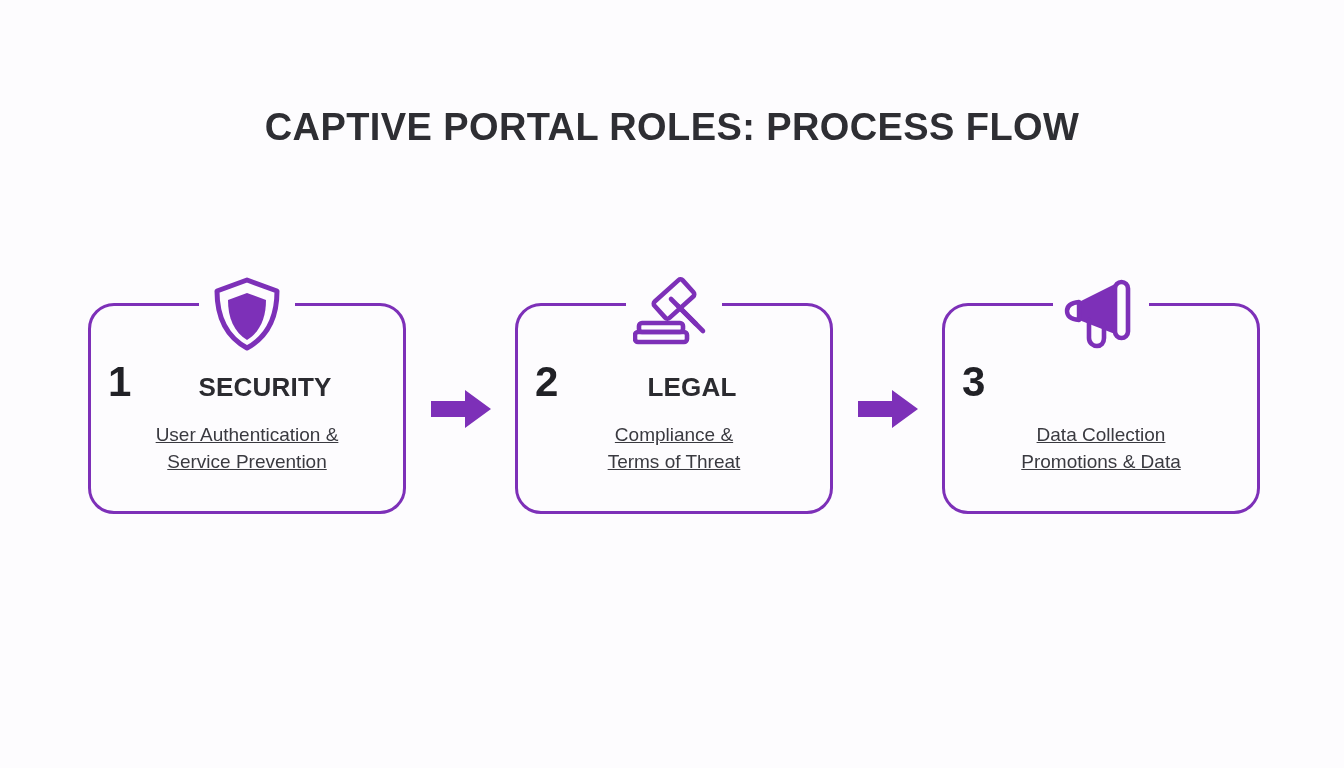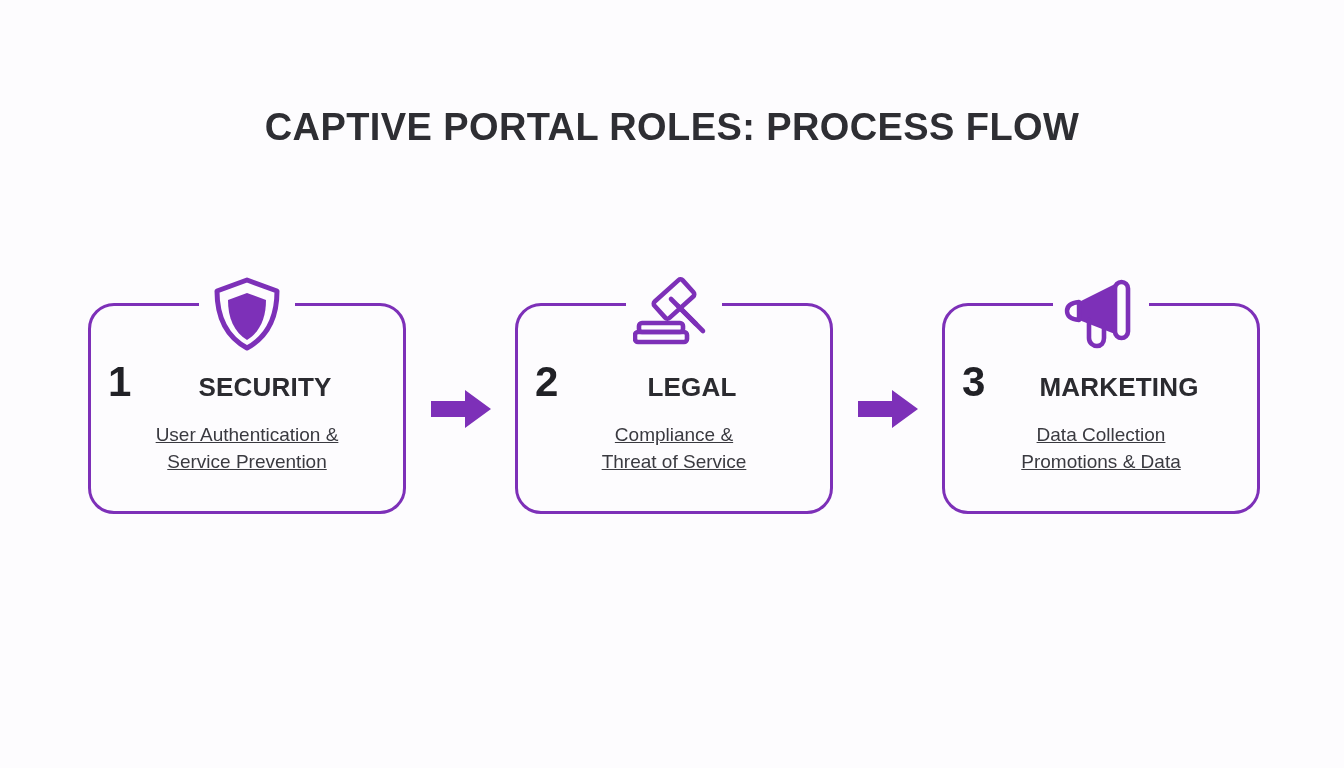--- a/index.html
+++ b/index.html
@@ -196,21 +196,21 @@
         </g>
       </svg>
     </div>
     <div class="card-body">
       <div class="headline-row">
         <div class="step-number">2</div>
         <div class="step-title">LEGAL</div>
       </div>
       <div class="step-desc">
         <span>Compliance &amp;</span>
-        <span>Threat of Service</span>
+        <span>Terms of Threat</span>
       </div>
     </div>
   </div>
 
   <div class="arrow">
     <svg width="64" height="42" viewBox="0 0 64 42">
       <path d="M2 13 L36 13 L36 2 L62 21 L36 40 L36 29 L2 29 Z" fill="#7d30b8"></path>
     </svg>
   </div>
 
@@ -225,21 +225,20 @@
         <path d="M20 26 C10 27 8 31 8 35 C8 39 10 43 20 44 Z" fill="none" stroke="#7d30b8" stroke-width="4.4" stroke-linejoin="round"></path>
 
         <rect x="56" y="6" width="13" height="56" rx="6.5" fill="none" stroke="#7d30b8" stroke-width="4.6"></rect>
 
         <path d="M30 44 L30 62 C30 67 34 70 38 70 C42 70 45 67 45 62 L45 50" fill="none" stroke="#7d30b8" stroke-width="4.6" stroke-linejoin="round" stroke-linecap="round"></path>
       </svg>
     </div>
     <div class="card-body">
       <div class="headline-row">
         <div class="step-number">3</div>
-        <div class="step-title">MARKETING</div>
       </div>
       <div class="step-desc">
         <span>Data Collection</span>
         <span>Promotions &amp; Data</span>
       </div>
     </div>
   </div>
 
 </div>
 

